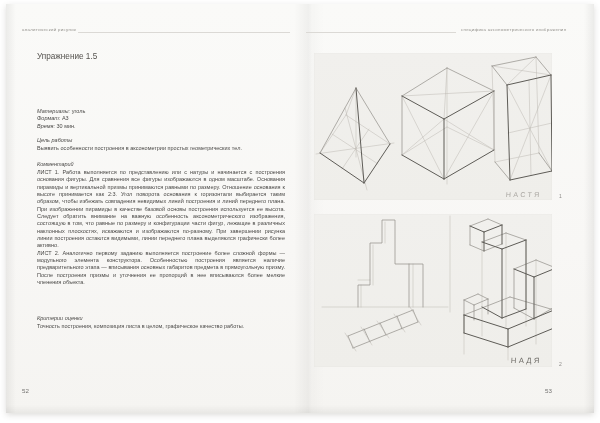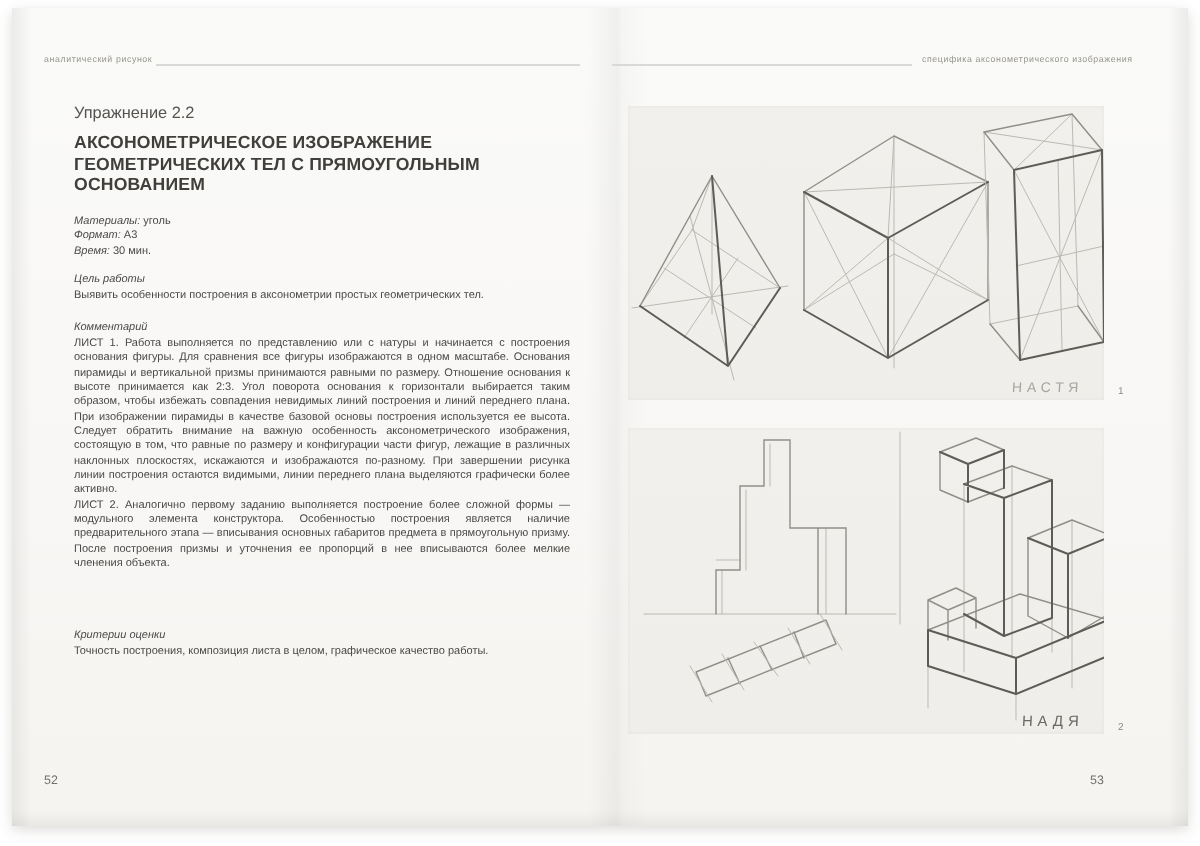--- a/index.html
+++ b/index.html
@@ -61,22 +61,21 @@
   <div class="spread">
     <div class="edge-l"></div>
     <div class="edge-r"></div>
     <div class="edge-b"></div>
     <div class="seam"></div>
   </div>
 
   <div class="run-head run-head-left">аналитический рисунок</div>
   <div class="head-rule rule-left"></div>
 
-  <div class="exercise-label">Упражнение 2.2</div>
-  <div class="page-title">АКСОНОМЕТРИЧЕСКОЕ ИЗОБРАЖЕНИЕ ГЕОМЕТРИЧЕСКИХ ТЕЛ С ПРЯМОУГОЛЬНЫМ ОСНОВАНИЕМ</div>
+  <div class="exercise-label">Упражнение 1.5</div>
 
   <div class="meta-block">
     <div><span class="meta-label">Материалы:</span> <span>уголь</span></div>
     <div><span class="meta-label">Формат:</span> <span>А3</span></div>
     <div><span class="meta-label">Время:</span> <span>30 мин.</span></div>
   </div>
 
   <div class="sec-head goal-head">Цель работы</div>
   <div class="goal-text">Выявить особенности построения в аксонометрии простых геометрических тел.</div>
 

